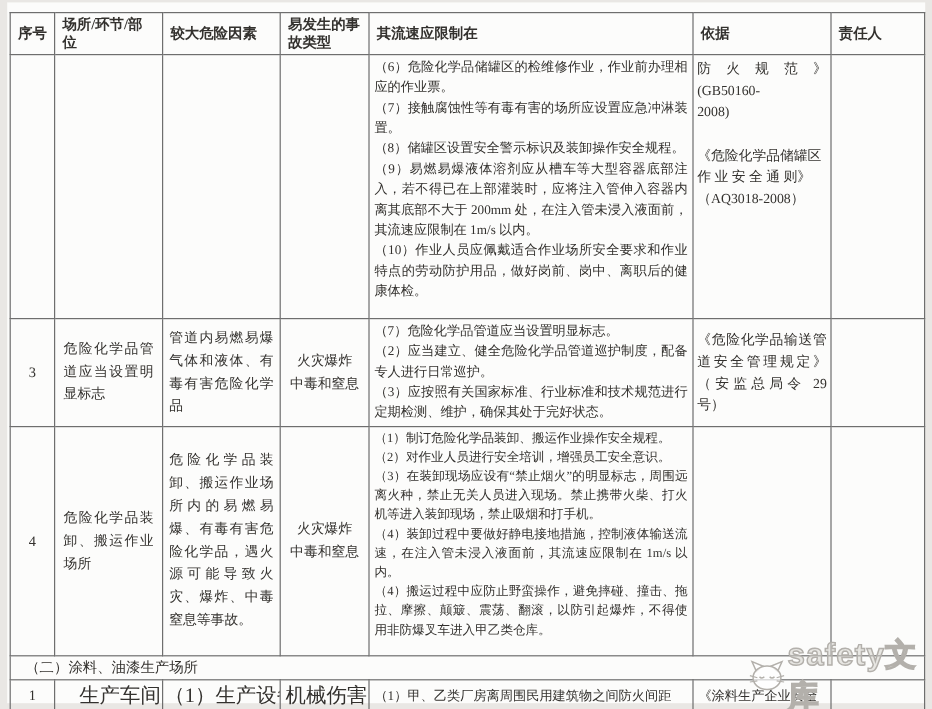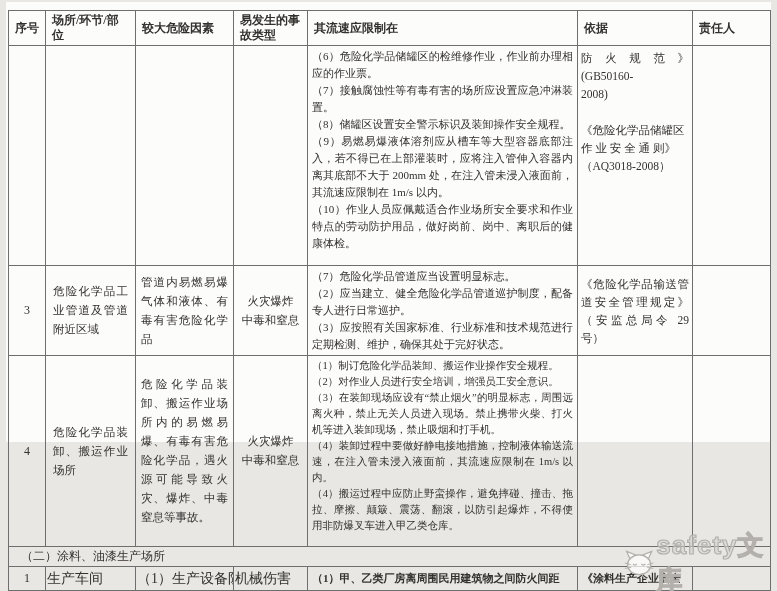--- a/index.html
+++ b/index.html
@@ -3,21 +3,21 @@
 <meta charset="utf-8">
 <style>
   html,body{margin:0;padding:0;}
   body{
     width:777px;height:591px;overflow:hidden;position:relative;
     background:#e9e7e4;
     font-family:"Liberation Serif","DejaVu Serif",serif;
     color:#33312e;
   }
   .page{
-    position:absolute;left:6px;top:2px;width:765px;height:440px;
+    position:absolute;left:6px;top:2px;width:765px;height:584px;
     background:#fcfcfb;
   }
   table.doc{
     position:absolute;left:2px;top:8px;width:762px;
     border-collapse:collapse;table-layout:fixed;
   }
   td,th{
     border:1px solid #6e6e6e;overflow:hidden;box-sizing:border-box;
     vertical-align:middle;
   }
@@ -36,22 +36,22 @@
   }
   .measures.dense{font-size:10.5px;line-height:16px;}
   .basis{
     font-size:11.5px;line-height:18px;vertical-align:top;
     white-space:pre-line;padding:3px 3px;text-align:justify;
   }
   .basis.vmid{vertical-align:middle;}
   .section-cell{
     font-weight:normal;font-size:12px;padding:1px 12px;text-align:left;
   }
-  .oneline{white-space:nowrap;font-size:11px;text-align:left;padding:4px 4px;font-weight:bold;}
-  .c-center{text-align:left;font-size:14px;white-space:nowrap;margin-top:24px;}
+  .oneline{white-space:nowrap;font-size:11px;text-align:left;padding:4px 4px;}
+  .c-center{text-align:right;font-size:17px;white-space:nowrap;margin-top:24px;}
   .watermark{
     position:absolute;left:624px;top:528px;z-index:5;
     display:flex;align-items:center;gap:2px;pointer-events:none;
   }
   .wm-text{
     font-family:"Liberation Sans","DejaVu Sans",sans-serif;
     font-size:26px;font-weight:bold;letter-spacing:1px;
     color:rgba(214,211,206,0.55);
     -webkit-text-stroke:1.2px #b3b0ab;
   }
@@ -96,21 +96,21 @@
 2008)
 
 《危险化学品储罐区
 作 业 安 全 通 则》
 （AQ3018-2008）</td>
       <td></td>
     </tr>
 
     <tr style="height:87px">
       <td class="c-seq">3</td>
-      <td class="c-loc">危险化学品工业管道及管道附近区域</td>
+      <td class="c-loc">危险化学品管道应当设置明显标志</td>
       <td class="c-haz">管道内易燃易爆气体和液体、有毒有害危险化学品</td>
       <td class="c-acc">火灾爆炸
 中毒和窒息</td>
       <td class="measures">（7）危险化学品管道应当设置明显标志。
 （2）应当建立、健全危险化学品管道巡护制度，配备专人进行日常巡护。
 （3）应按照有关国家标准、行业标准和技术规范进行定期检测、维护，确保其处于完好状态。</td>
       <td class="basis vmid">《危险化学品输送管道安全管理规定》（安监总局令 29 号）</td>
       <td></td>
     </tr>
 

